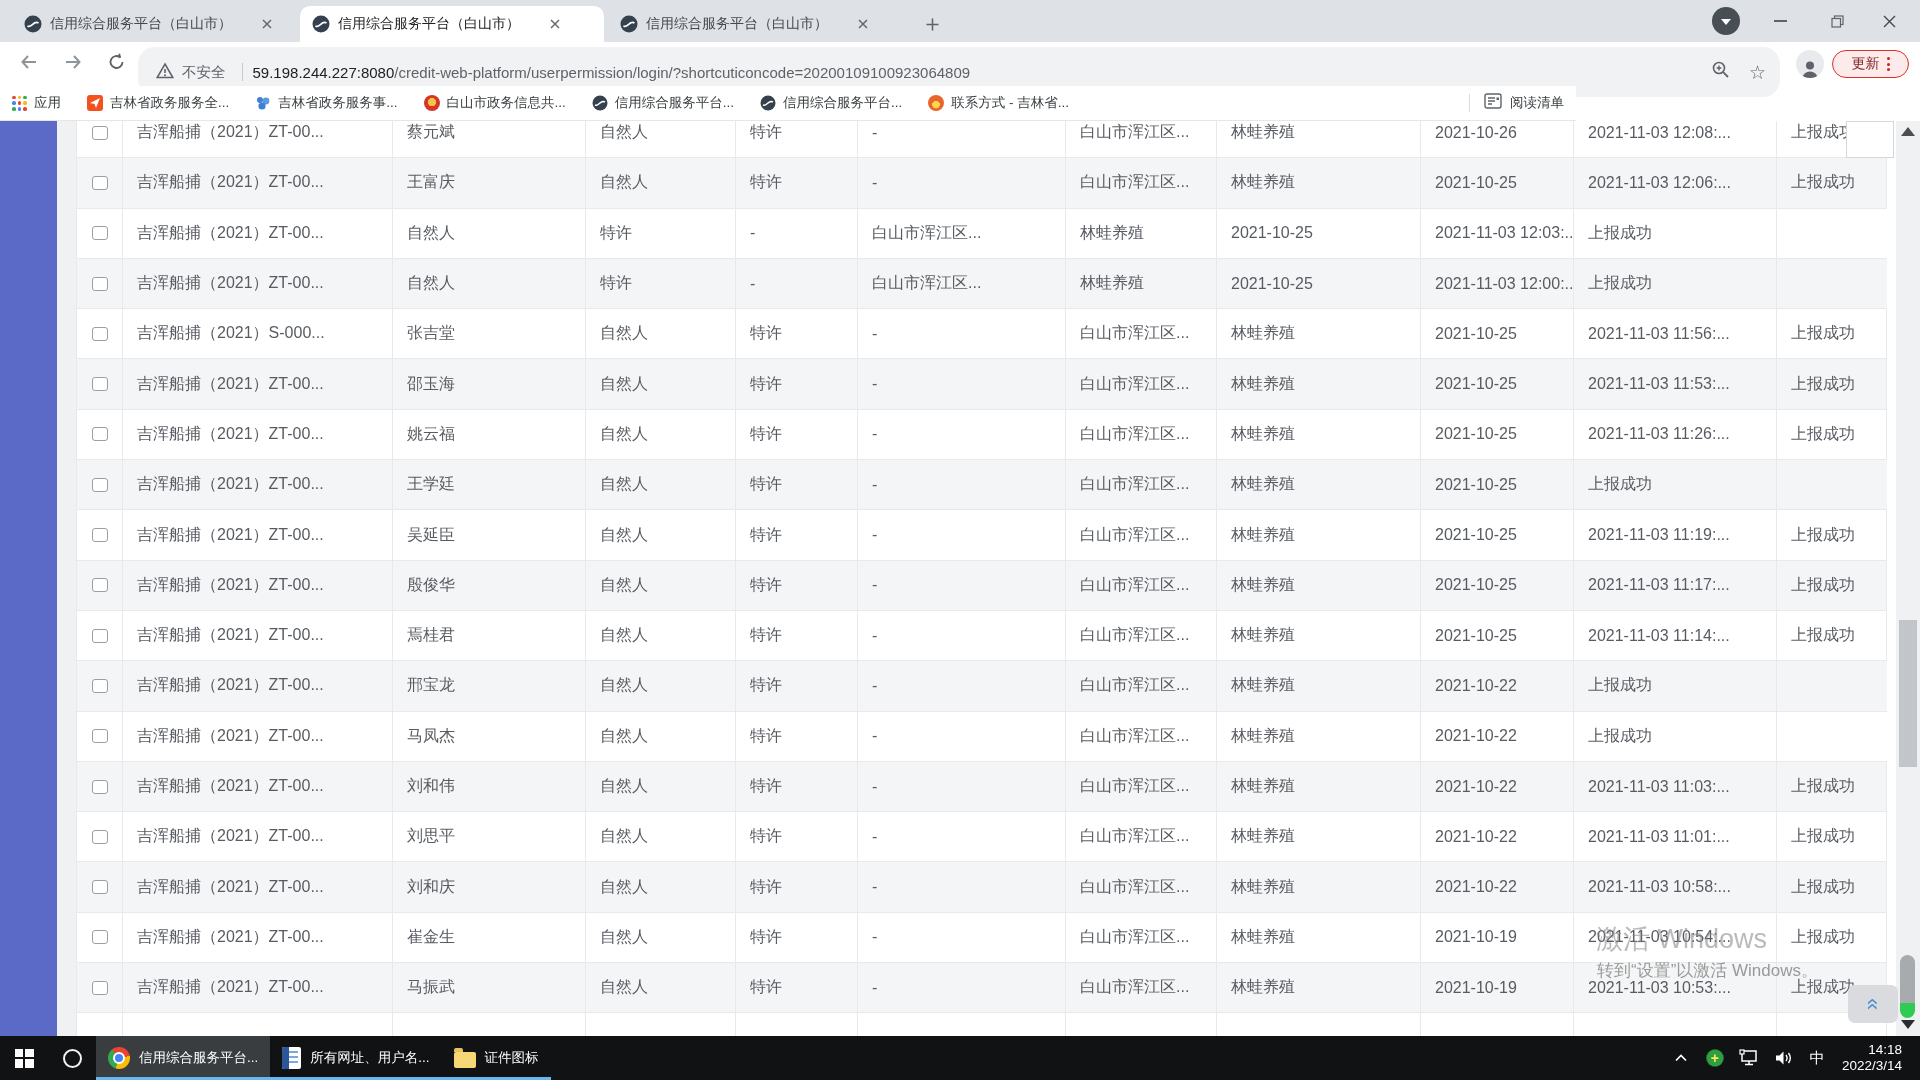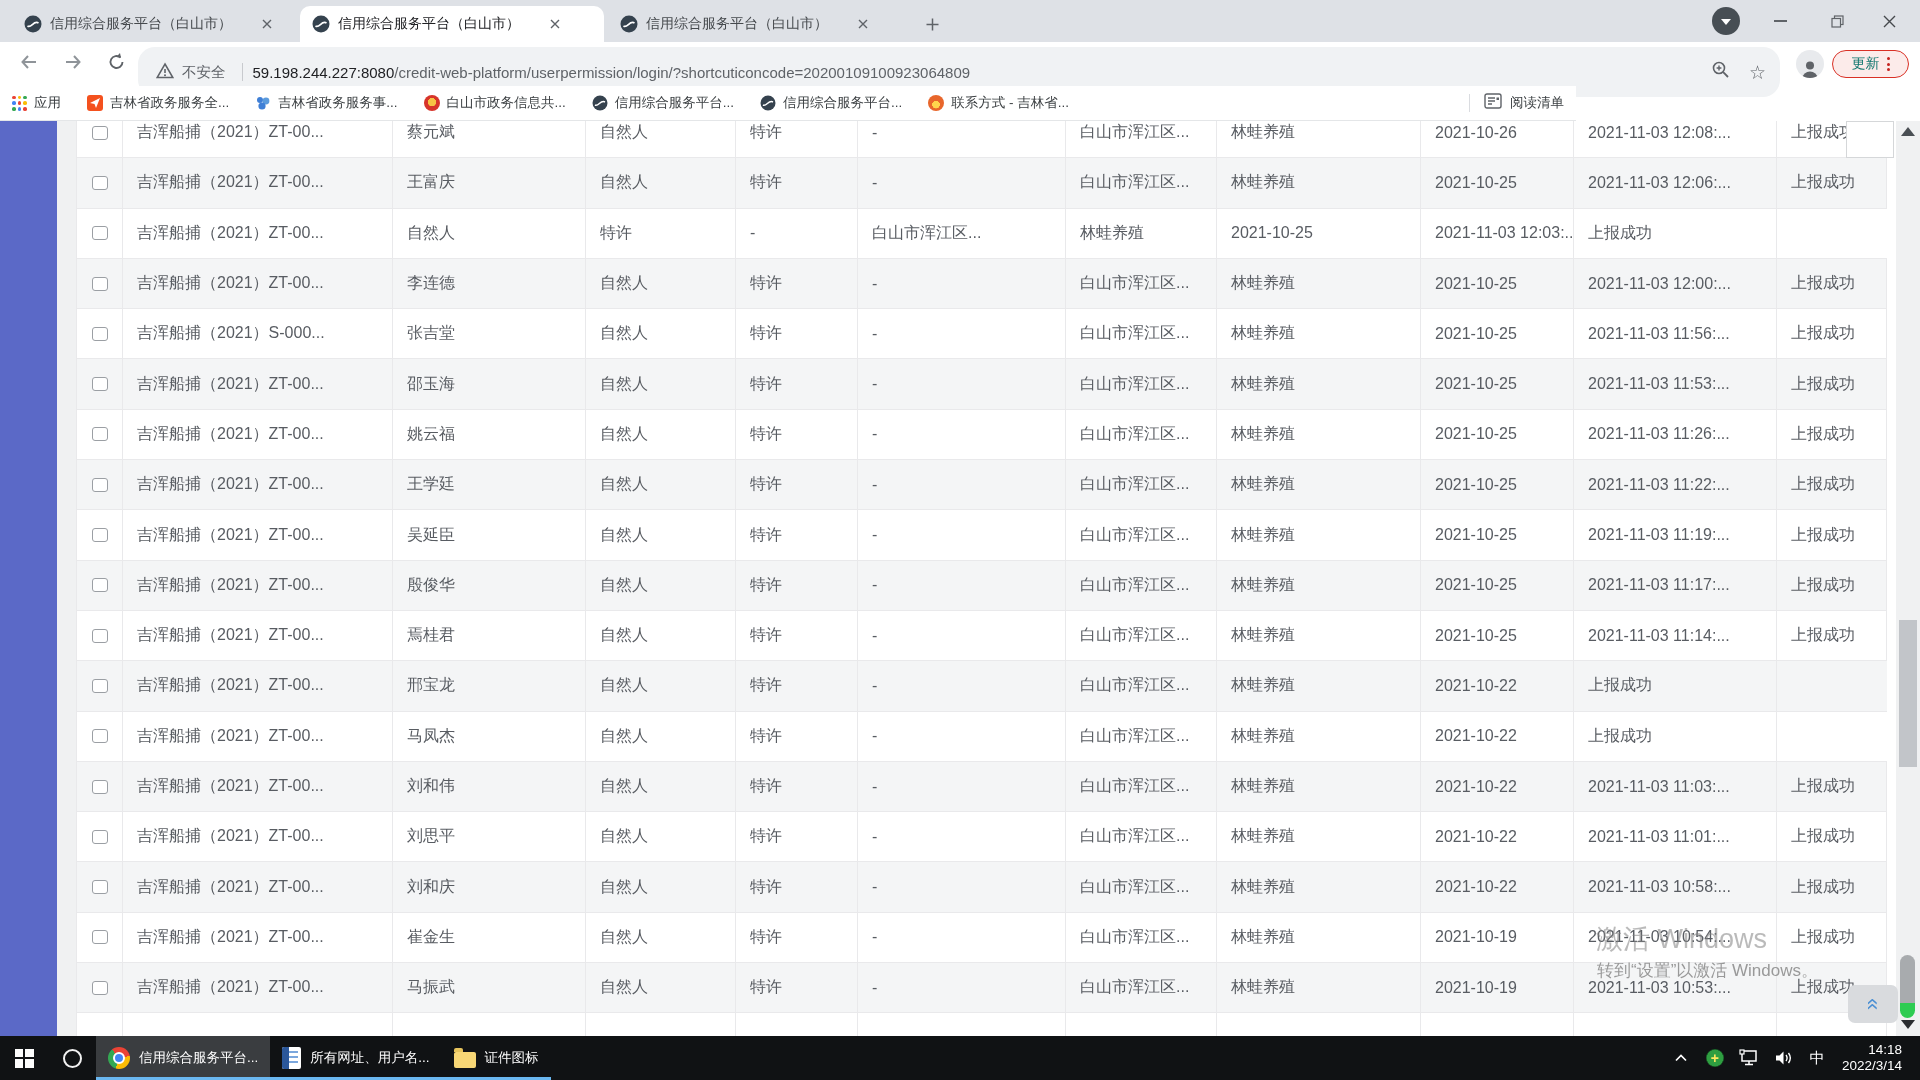--- a/index.html
+++ b/index.html
@@ -30,21 +30,21 @@
   .nav-ico { position:absolute; top:50%; transform:translateY(-50%); }
   .url-pill { position:absolute; left:138px; top:5px; width:1642px; height:50px; background:#f0f2f4; border-radius:17px; display:flex; align-items:center; padding:0 14px 0 18px; }
   .sec-label { color:#5f6368; font-size:14.5px; margin:0 6px 0 8px; }
   .url-div { width:1px; height:18px; background:#c8cace; margin:0 10px; }
   .url-host { color:#202124; font-size:15px; }
   .url-path { color:#5f6368; font-size:15px; }
   .pill-right { margin-left:auto; display:flex; align-items:center; gap:18px; }
   .star { color:#5f6368; font-size:19px; line-height:1; }
   .avatar-wrap { position:absolute; left:1796px; top:50%; transform:translateY(-50%); width:28px; height:28px; border-radius:50%; background:#e8eaed; display:flex; align-items:flex-end; justify-content:center; overflow:hidden; }
   .update-pill { position:absolute; left:1832px; top:8px; width:77px; height:28px; border:1.5px solid #d93025; background:#fcebea; border-radius:14px; display:flex; align-items:center; justify-content:center; gap:7px; }
-  .update-pill .upd-txt { color:#0f766e; font-size:14px; }
+  .update-pill .upd-txt { color:#7f1d1d; font-size:14px; }
   .upd-dots { display:flex; flex-direction:column; gap:2.5px; }
   .upd-dots i { width:3px; height:3px; border-radius:50%; background:#c5221f; }
 
   
   .bkbar { position:absolute; left:0; top:86px; width:1576px; height:35px; background:#fff; border-bottom:1px solid #e4e6e8; display:flex; align-items:center; padding:0 12px; }
   .bk-item { display:flex; align-items:center; gap:7px; margin-right:26px; color:#3c4043; font-size:13.5px; white-space:nowrap; }
   .bk-right { margin-left:auto; display:flex; align-items:center; gap:8px; }
   .bk-sep { width:1px; height:18px; background:#dadce0; margin-right:6px; }
   .apps-grid { width:15px; height:15px; display:grid; grid-template-columns:repeat(3,1fr); gap:2px; }
   .apps-grid i { border-radius:50%; }
@@ -349,21 +349,20 @@
             <div class="td td-industry">林蛙养殖</div>
             <div class="td td-issue_date">2021-10-25</div>
             <div class="td td-report_time">2021-11-03 12:03:...</div>
             <div class="td td-status">上报成功</div>
           </div>
           <div class="trow alt">
             <div class="td td-check">
               <span class="checkbox"></span>
             </div>
             <div class="td td-permit_no">吉浑船捕（2021）ZT-00...</div>
-            <div class="td td-holder">李连德</div>
             <div class="td td-subject_type">自然人</div>
             <div class="td td-license_type">特许</div>
             <div class="td td-content">-</div>
             <div class="td td-region">白山市浑江区...</div>
             <div class="td td-industry">林蛙养殖</div>
             <div class="td td-issue_date">2021-10-25</div>
             <div class="td td-report_time">2021-11-03 12:00:...</div>
             <div class="td td-status">上报成功</div>
           </div>
           <div class="trow">
@@ -416,21 +415,20 @@
               <span class="checkbox"></span>
             </div>
             <div class="td td-permit_no">吉浑船捕（2021）ZT-00...</div>
             <div class="td td-holder">王学廷</div>
             <div class="td td-subject_type">自然人</div>
             <div class="td td-license_type">特许</div>
             <div class="td td-content">-</div>
             <div class="td td-region">白山市浑江区...</div>
             <div class="td td-industry">林蛙养殖</div>
             <div class="td td-issue_date">2021-10-25</div>
-            <div class="td td-report_time">2021-11-03 11:22:...</div>
             <div class="td td-status">上报成功</div>
           </div>
           <div class="trow">
             <div class="td td-check">
               <span class="checkbox"></span>
             </div>
             <div class="td td-permit_no">吉浑船捕（2021）ZT-00...</div>
             <div class="td td-holder">吴延臣</div>
             <div class="td td-subject_type">自然人</div>
             <div class="td td-license_type">特许</div>

